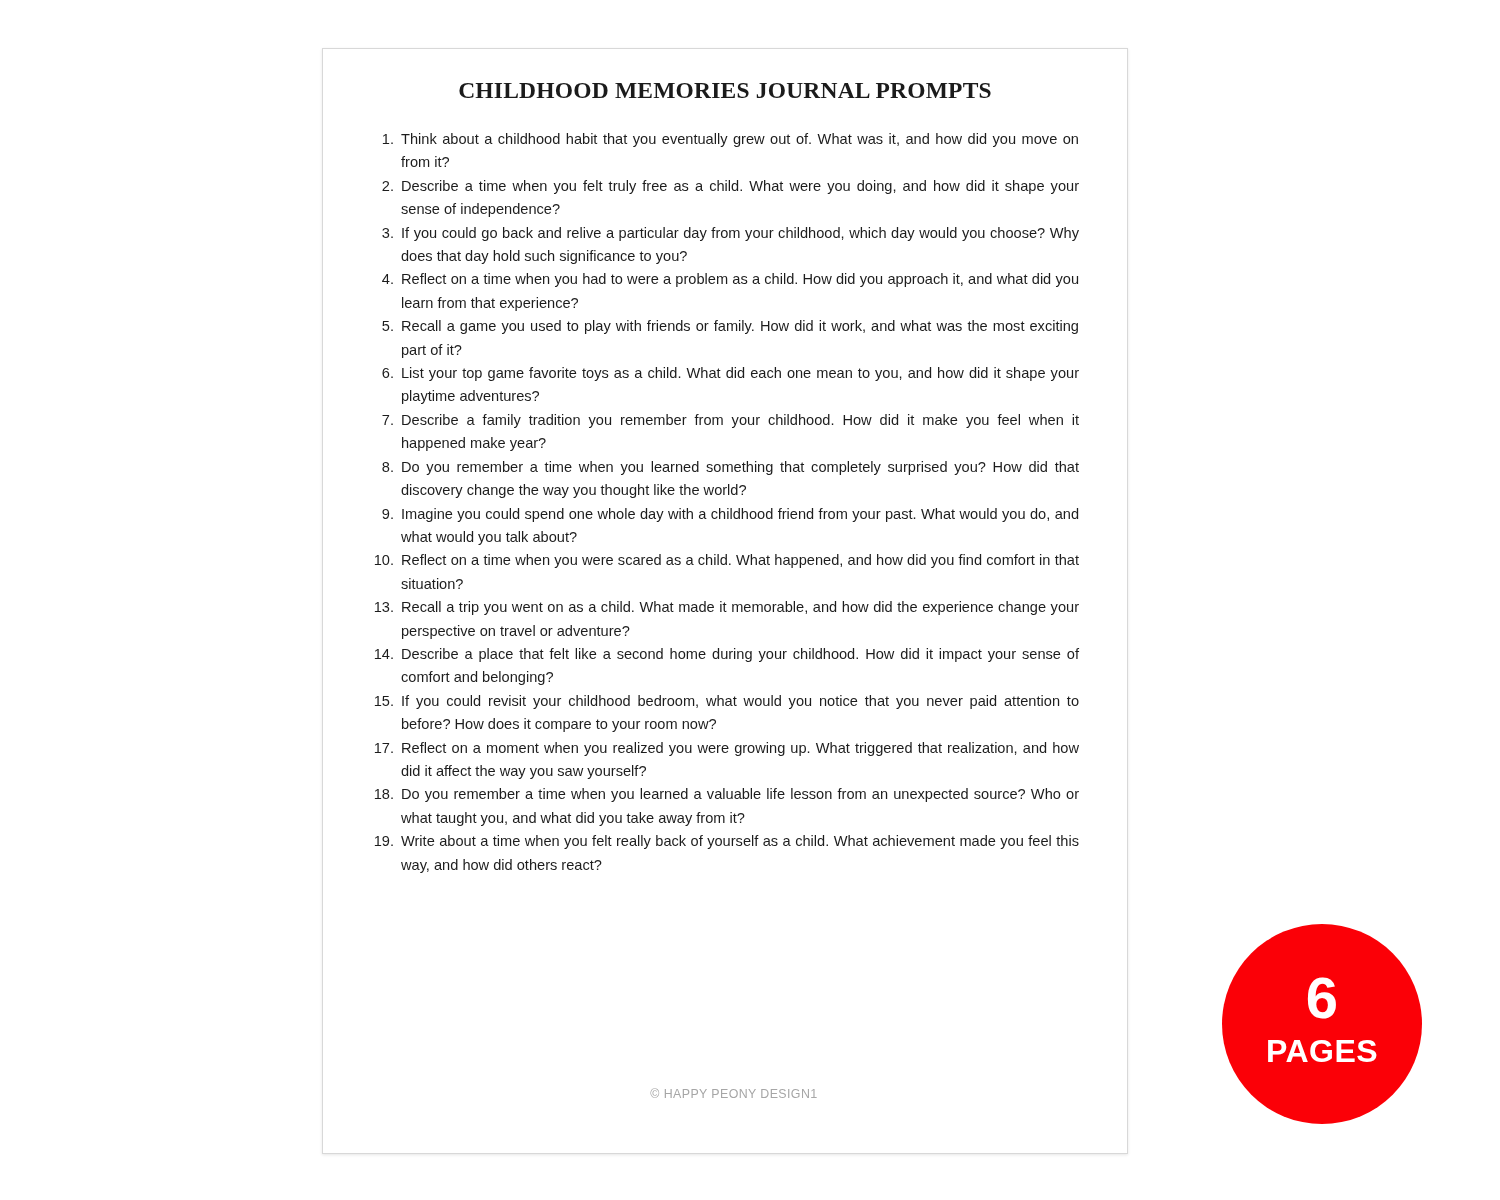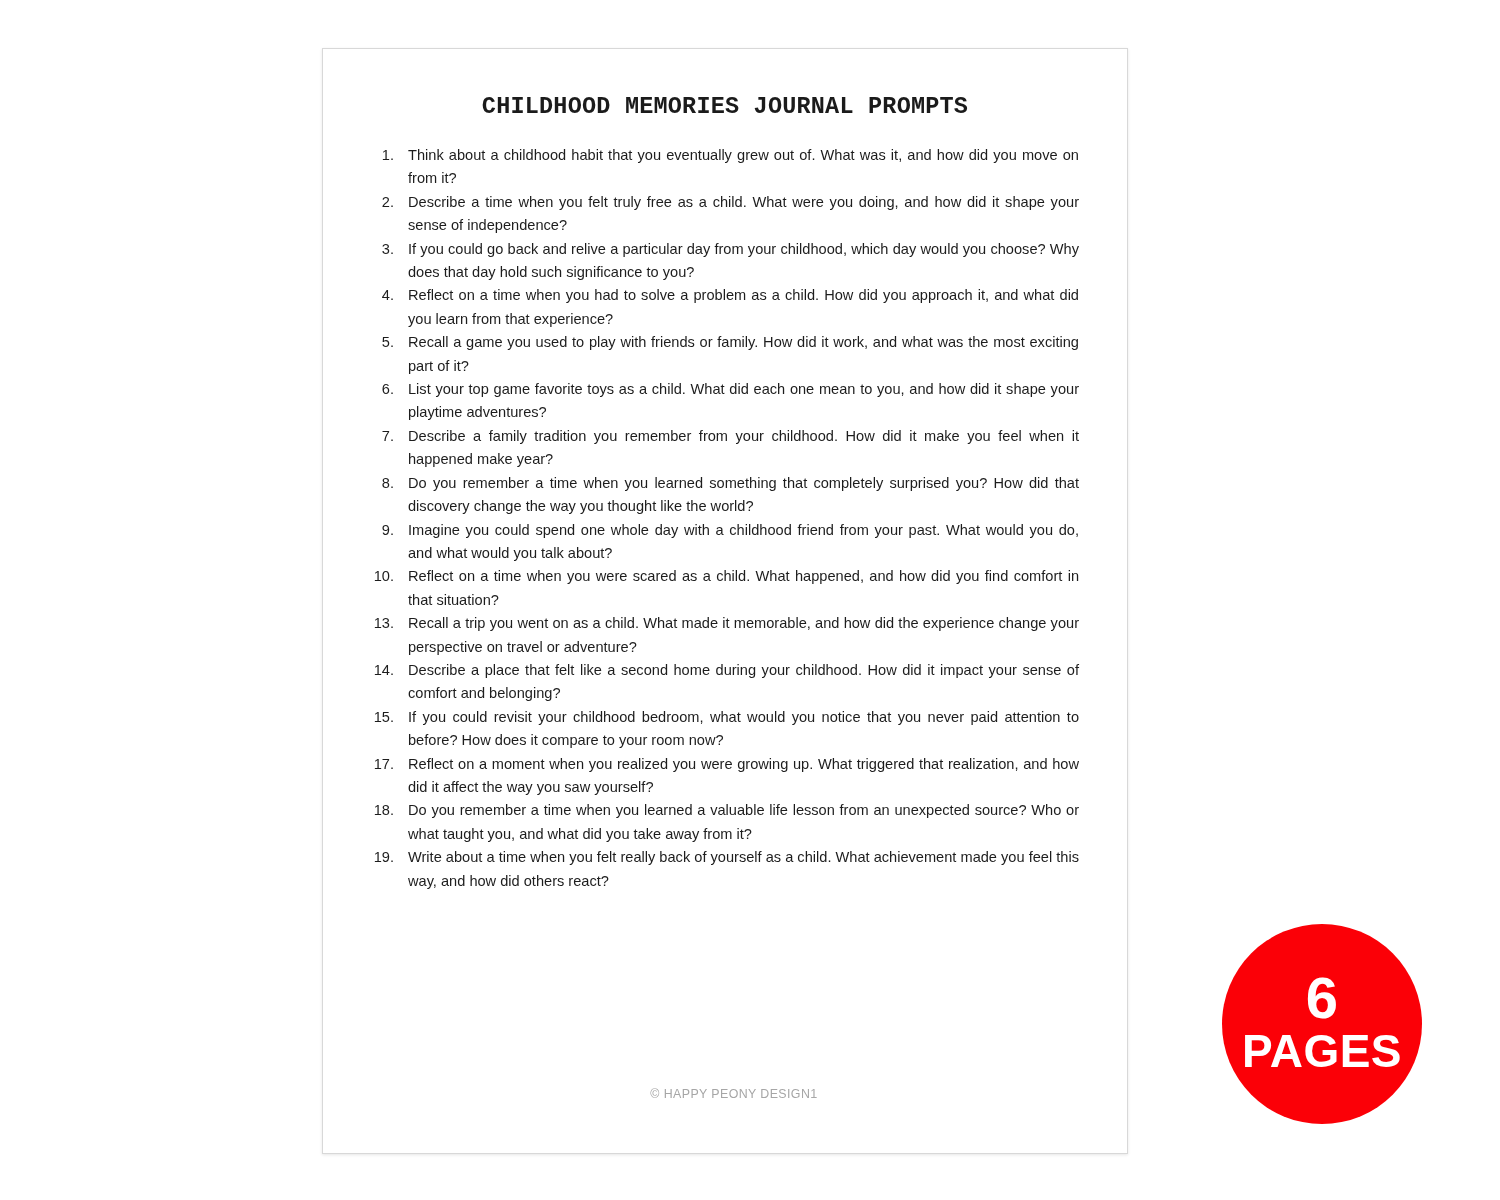--- a/index.html
+++ b/index.html
@@ -31,22 +31,22 @@
     box-shadow: 0 1px 3px rgba(0,0,0,0.10);
     box-sizing: border-box;
   }
 
   #doc-title {
     text-align: center;
     font-size: 23.5px;
     font-weight: bold;
     letter-spacing: 0.2px;
     color: #1b1b1b;
-    margin: 44px 40px 0 40px;
-    font-family: Liberation Mono, monospace;
+    margin: 28px 40px 0 40px;
+    font-family: Liberation Serif, serif;
   }
 
   #prompt-list {
     margin: 24px 46px 0 44px;
     padding: 0;
     list-style: none;
   }
 
   .prompt-row {
     display: flex;
@@ -63,21 +63,20 @@
     text-align: right;
     padding-right: 7px;
     box-sizing: border-box;
   }
 
   .prompt-text {
     flex: 1 1 auto;
     text-align: justify;
     text-justify: inter-word;
     padding-right: 2px;
-    margin-left: 7px;
   }
 
   
   #sheet-footer {
     position: absolute;
     left: 70px;
     right: 52px;
     bottom: 52px;
     display: flex;
     justify-content: center;
@@ -110,21 +109,21 @@
 
   #badge-count {
     font-size: 58px;
     font-weight: bold;
     line-height: 56px;
     letter-spacing: 0px;
     margin-top: -2px;
   }
 
   #badge-label {
-    font-size: 46px;
+    font-size: 32px;
     font-weight: bold;
     line-height: 50px;
     letter-spacing: 0.5px;
   }
 </style>
 </head>
 <body>
 
 <div id="stage">
 
@@ -140,21 +139,21 @@
         <li class="prompt-row">
           <span class="prompt-num">2.</span>
           <span class="prompt-text">Describe a time when you felt truly free as a child. What were you doing, and how did it shape your sense of independence?</span>
         </li>
         <li class="prompt-row">
           <span class="prompt-num">3.</span>
           <span class="prompt-text">If you could go back and relive a particular day from your childhood, which day would you choose? Why does that day hold such significance to you?</span>
         </li>
         <li class="prompt-row">
           <span class="prompt-num">4.</span>
-          <span class="prompt-text">Reflect on a time when you had to solve a problem as a child. How did you approach it, and what did you learn from that experience?</span>
+          <span class="prompt-text">Reflect on a time when you had to were a problem as a child. How did you approach it, and what did you learn from that experience?</span>
         </li>
         <li class="prompt-row">
           <span class="prompt-num">5.</span>
           <span class="prompt-text">Recall a game you used to play with friends or family. How did it work, and what was the most exciting part of it?</span>
         </li>
         <li class="prompt-row">
           <span class="prompt-num">6.</span>
           <span class="prompt-text">List your top game favorite toys as a child. What did each one mean to you, and how did it shape your playtime adventures?</span>
         </li>
         <li class="prompt-row">

